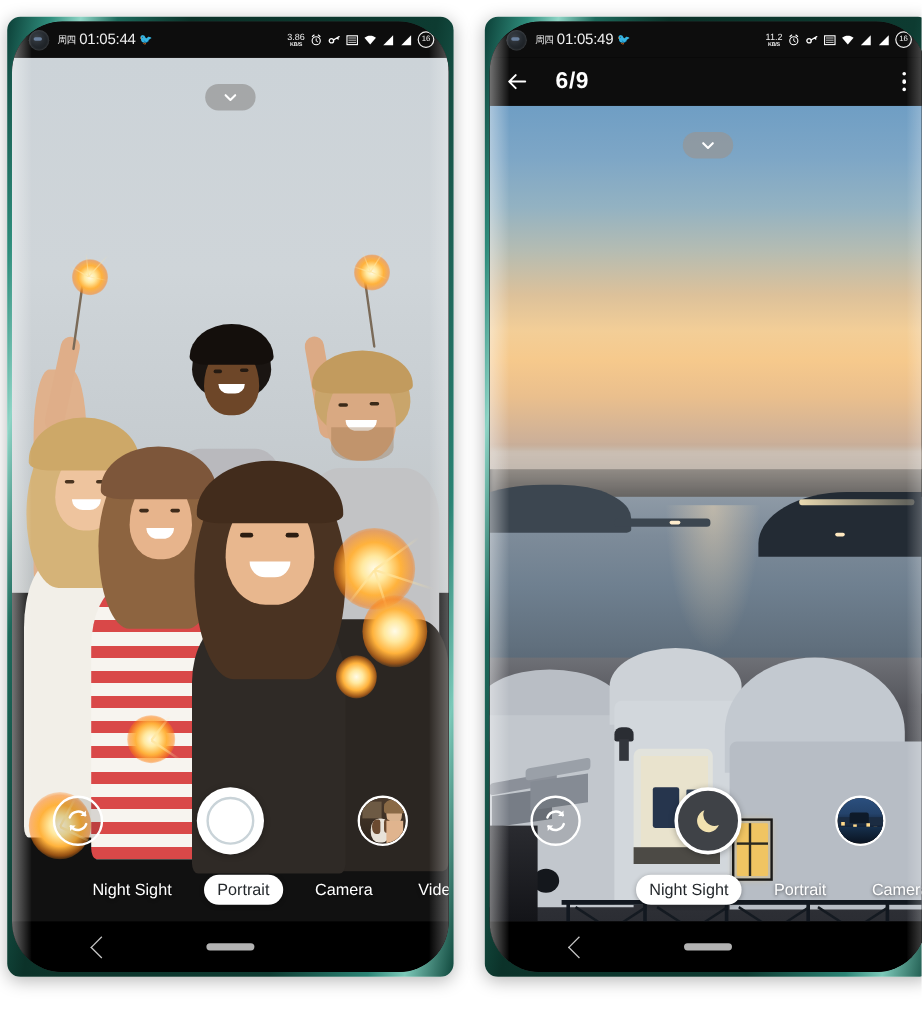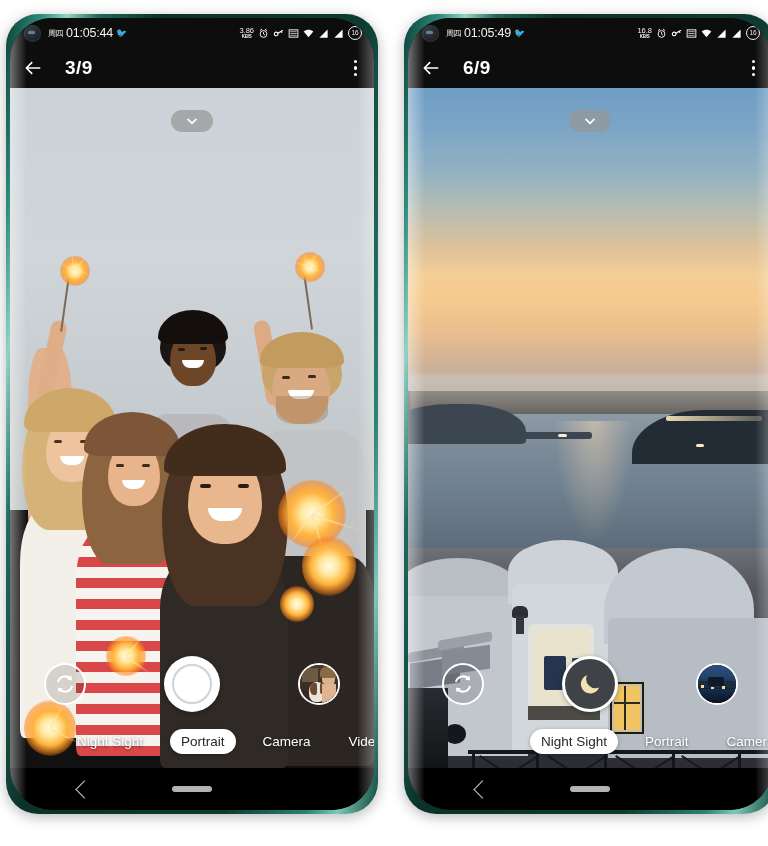--- a/index.html
+++ b/index.html
@@ -11,21 +11,21 @@
     position:relative;
   }
 
   
   .stage{position:absolute;inset:0;}
 
   .phone{
     position:absolute;
     top:14px;
     width:372px;height:800px;
-    border-radius:32px;
+    border-radius:11px;
     background:
       linear-gradient(100deg,#0c3f37 0%,#2f8d7c 7%,#8fd5c6 12%,#1d6a5c 18%,
                       #0b3229 30%,#0d3b31 70%,#2a8374 86%,#7cc9b9 92%,#0e463b 100%);
     padding:4px;
     box-sizing:border-box;
     box-shadow:0 3px 14px rgba(0,0,0,.28);
   }
   .phone.left{left:6px;}
   .phone.right{left:404px;}
 
@@ -292,32 +292,20 @@
             </svg>
             <svg class="ic" viewBox="0 0 24 24">
               <path d="M21 3v18H3L21 3z" fill="#fff"></path>
             </svg>
             <div class="batt">
               <span>16</span>
             </div>
           </div>
         </div>
 
-        <div class="appbar">
-          <svg class="backarrow" viewBox="0 0 24 24">
-            <path d="M20 12H4M10.5 5.5 4 12l6.5 6.5" stroke="#fff" stroke-width="2" fill="none" stroke-linecap="round" stroke-linejoin="round"></path>
-          </svg>
-          <span class="pagecount">3/9</span>
-          <div class="appbar-spacer"></div>
-          <div class="kebab">
-              <i></i>
-              <i></i>
-              <i></i>
-            </div>
-        </div>
 
         <div class="viewfinder">
           <div class="shot">
             <div class="sky1"></div>
             <div class="ground1"></div>
 
             <div class="body" style="left:18px;top:260px;width:44px;height:180px;background:#e0b18c;border-radius:30% 30% 8% 8%;"></div>
             <div class="body" style="left:34px;top:232px;width:16px;height:80px;background:#dfae89;transform:rotate(12deg);border-radius:8px;"></div>
             <div class="body" style="left:250px;top:232px;width:16px;height:86px;background:#dcaa85;transform:rotate(-10deg);border-radius:8px;"></div>
 
@@ -451,21 +439,21 @@
         <div class="statusbar">
           <div class="punchhole"></div>
           <div class="sb-left">
             <span class="sb-day">周四</span>
             <span class="sb-time">01:05:49</span>
             <span class="sb-bird">🐦</span>
           </div>
           <div class="sb-spacer"></div>
           <div class="sb-right">
             <div class="netspeed">
-              <span class="v">16.8</span>
+              <span class="v">11.2</span>
               <span class="u">KB/S</span>
             </div>
             <svg class="ic" viewBox="0 0 24 24">
               <circle cx="12" cy="13" r="7.4" fill="none" stroke="#fff" stroke-width="2"></circle>
               <path d="M12 9.5v3.8l2.6 1.6" stroke="#fff" stroke-width="1.8" fill="none" stroke-linecap="round"></path>
               <path d="M5 5.2 8.2 2.6M19 5.2 15.8 2.6" stroke="#fff" stroke-width="2" stroke-linecap="round"></path>
             </svg>
             <svg class="ic" viewBox="0 0 24 24">
               <circle cx="7" cy="13" r="4" fill="none" stroke="#fff" stroke-width="2.4"></circle>
               <path d="M10.6 11.6 21 5.5M17.5 7.6l1.8 2.2" stroke="#fff" stroke-width="2.4" stroke-linecap="round"></path>

